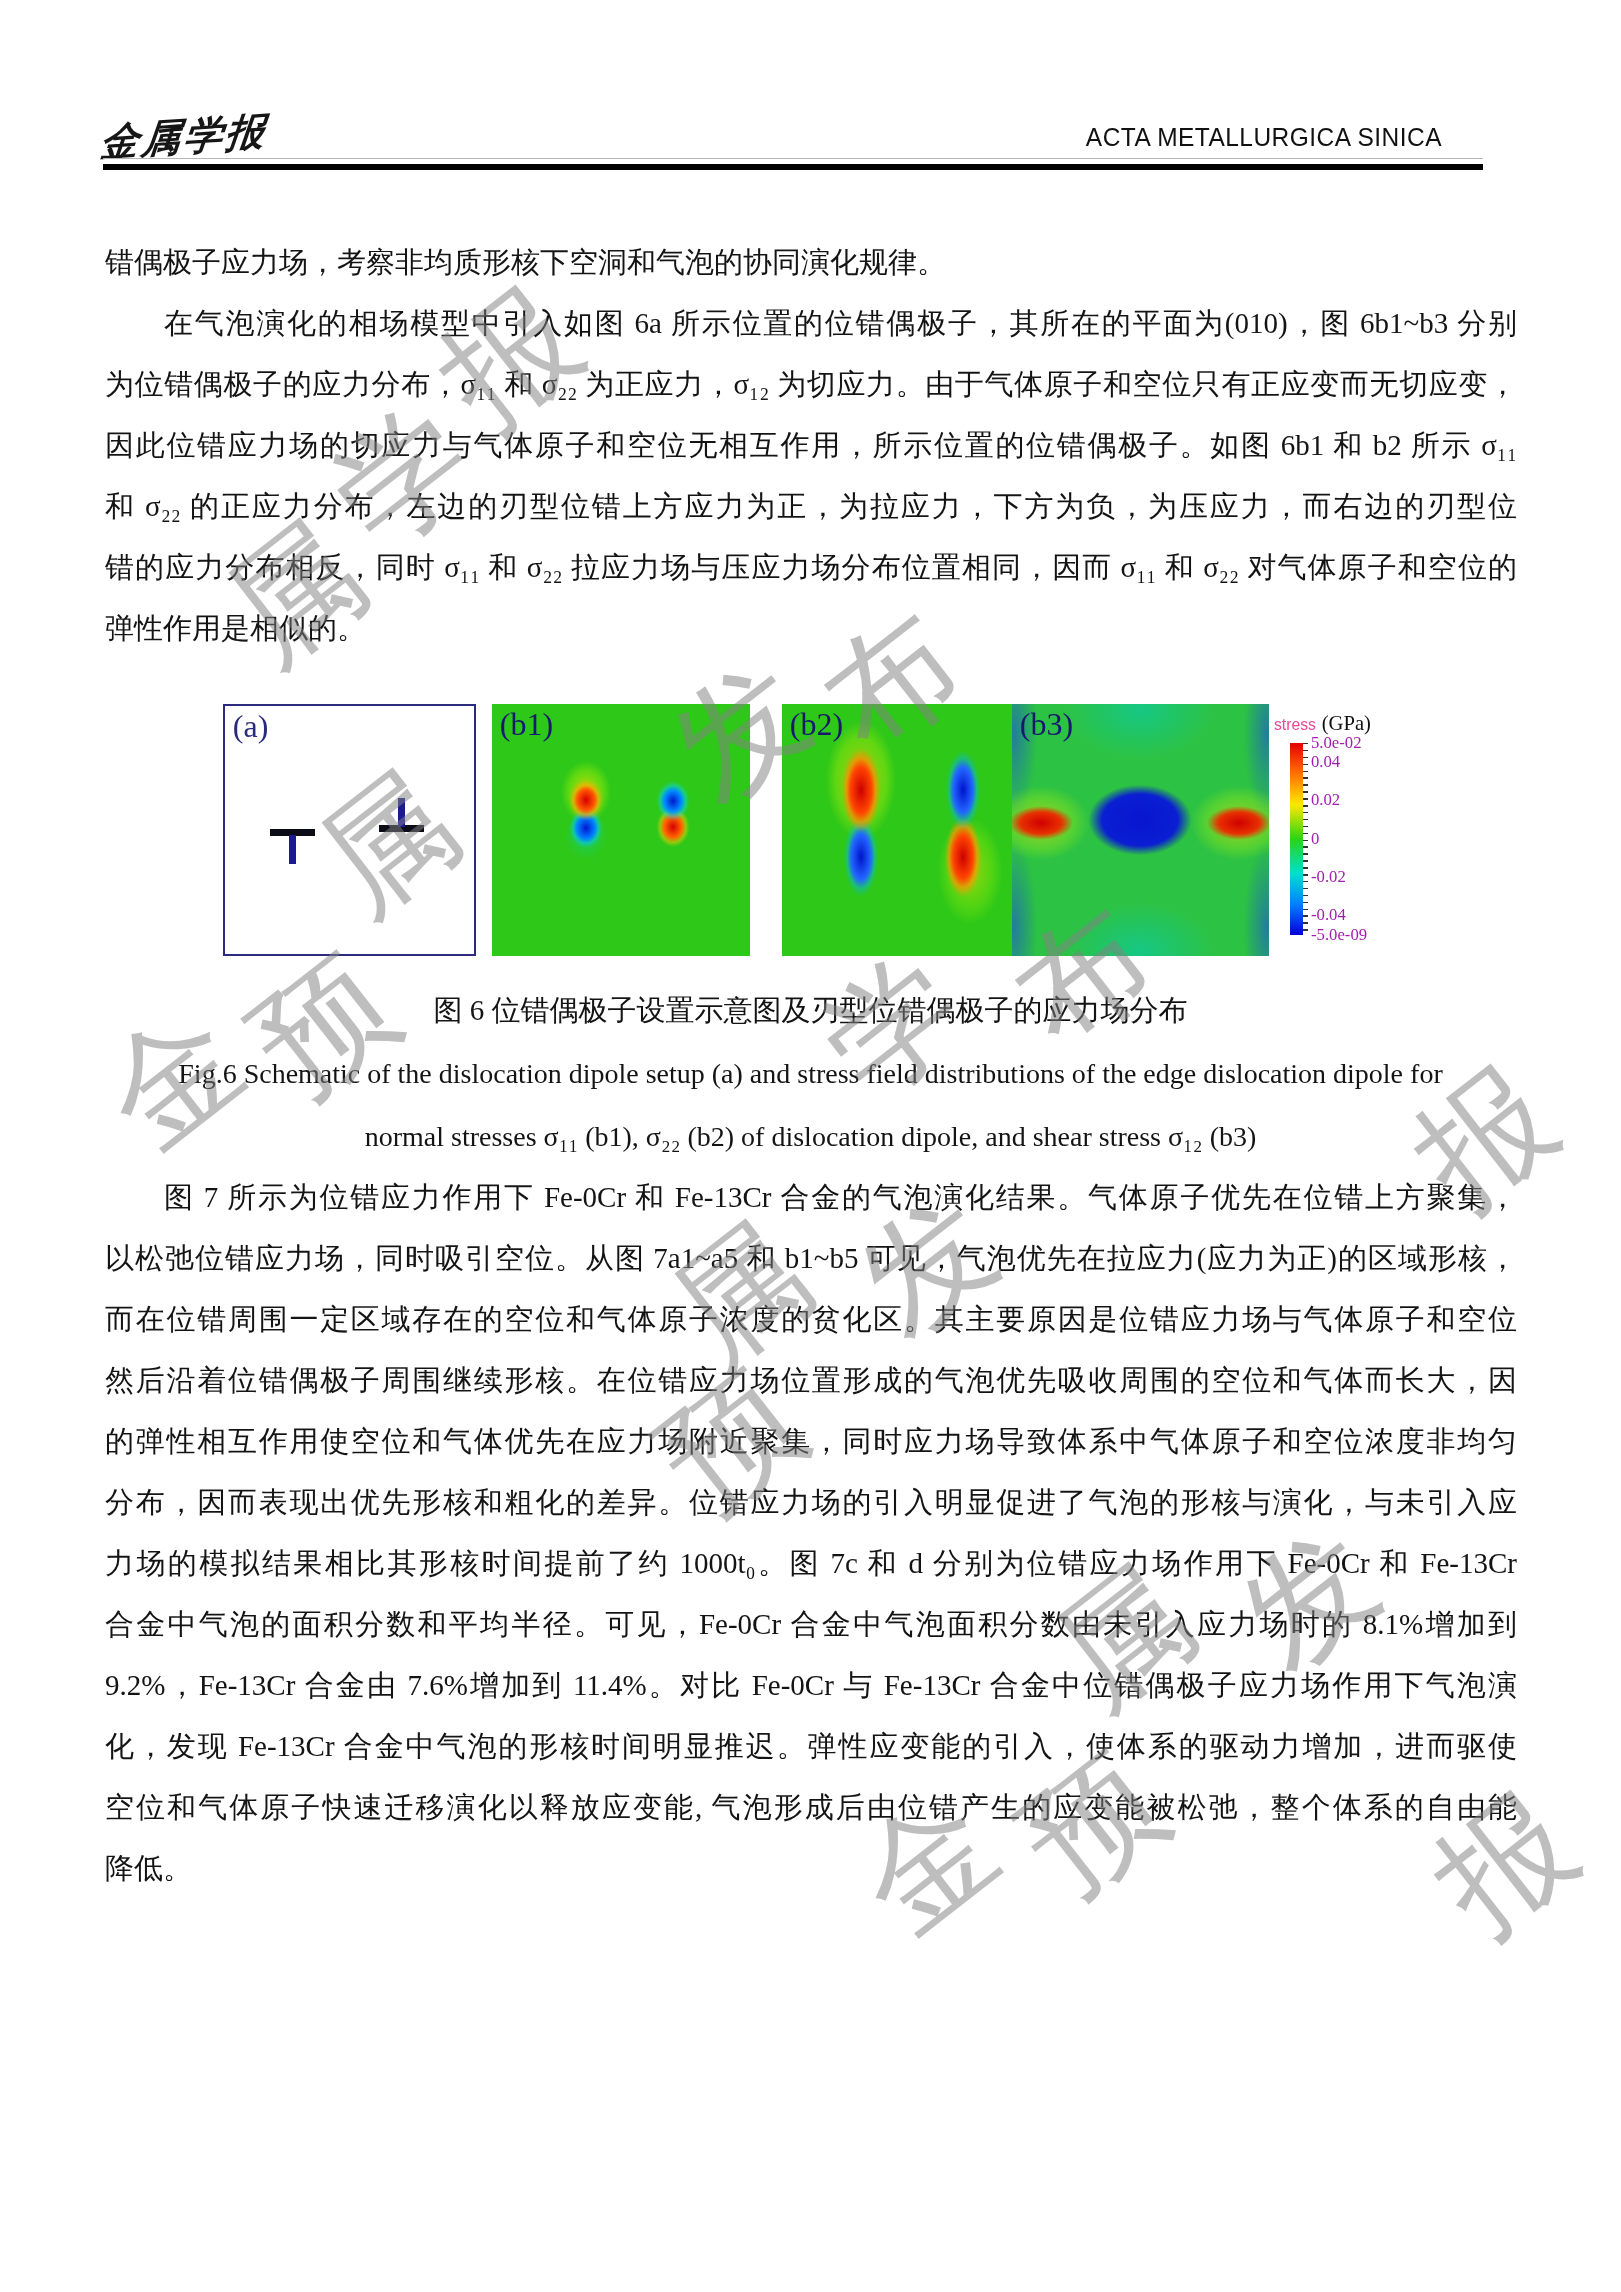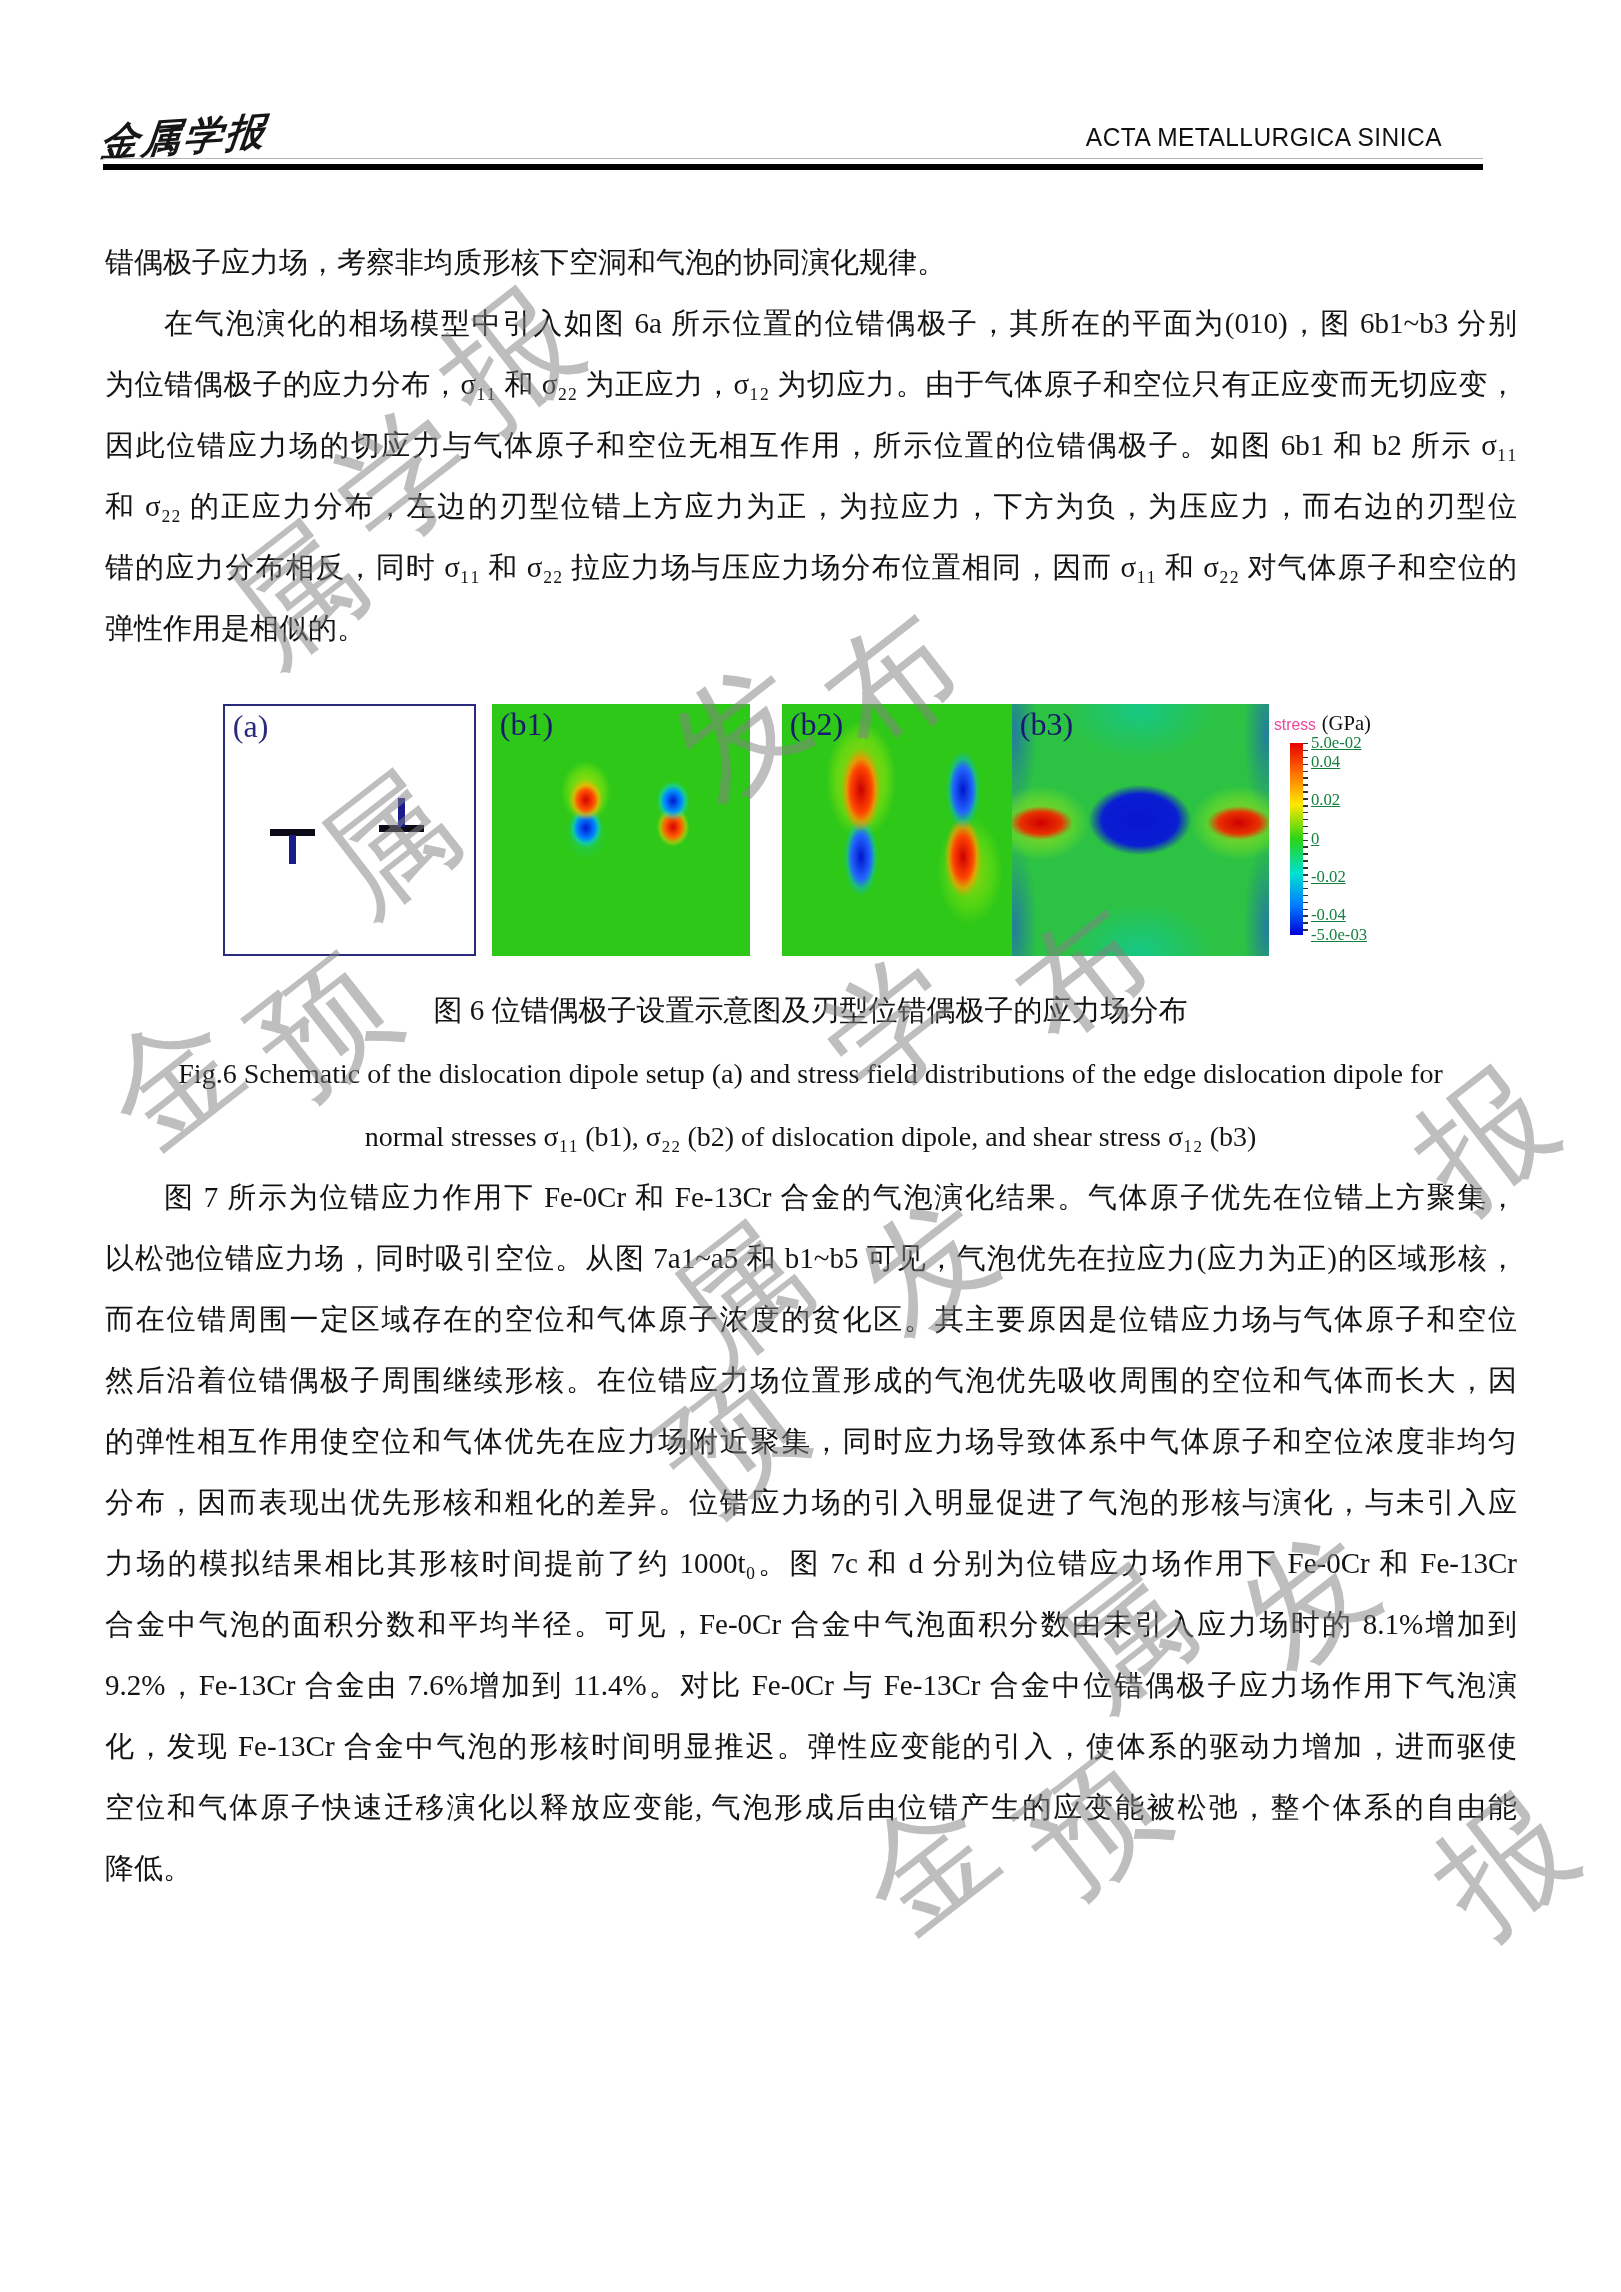--- a/index.html
+++ b/index.html
@@ -109,21 +109,21 @@
       #e60000 0%, #ff6a00 15%, #ffe800 32%, #2ad415 50%,
       #00e0d0 68%, #0080ff 84%, #0000d8 100%);
   }
   .cb-ticks{
     position:absolute;left:29px;top:31px;width:4.9px;height:192px;
     background:repeating-linear-gradient(to bottom,#333 0 1.5px,transparent 1.5px 6.9px);
   }
   #cb-labels{position:absolute;left:37px;top:31px;height:192px;width:118px;}
   #cb-labels span{
     position:absolute;left:0;transform:translateY(-50%);
-    font-size:16.7px;color:#15803d;font-family:"Liberation Serif",serif;white-space:nowrap;text-decoration:underline;
+    font-size:16.7px;color:#a21caf;font-family:"Liberation Serif",serif;white-space:nowrap;
   }
   #cb-labels span:nth-child(1){top:0%;}
   #cb-labels span:nth-child(2){top:10%;}
   #cb-labels span:nth-child(3){top:30%;}
   #cb-labels span:nth-child(4){top:50%;}
   #cb-labels span:nth-child(5){top:70%;}
   #cb-labels span:nth-child(6){top:90%;}
   #cb-labels span:nth-child(7){top:100%;}
   
   .caption{position:absolute;left:0;width:1621px;text-align:center;white-space:nowrap;}
@@ -192,21 +192,21 @@
       </div>
       <div class="cb-bar"></div>
       <div class="cb-ticks"></div>
       <div id="cb-labels">
           <span>5.0e-02</span>
           <span>0.04</span>
           <span>0.02</span>
           <span>0</span>
           <span>-0.02</span>
           <span>-0.04</span>
-          <span>-5.0e-03</span>
+          <span>-5.0e-09</span>
         </div>
     </div>
 
   </div>
 
   <div class="caption caption-cn">图 6 位错偶极子设置示意图及刃型位错偶极子的应力场分布</div>
   <div class="caption caption-en1">Fig.6 Schematic of the dislocation dipole setup (a) and stress field distributions of the edge dislocation dipole for</div>
   <div class="caption caption-en2">normal stresses σ₁₁ (b1), σ₂₂ (b2) of dislocation dipole, and shear stress σ₁₂ (b3)</div>
 
   <div class="body-block" id="body-bottom">

